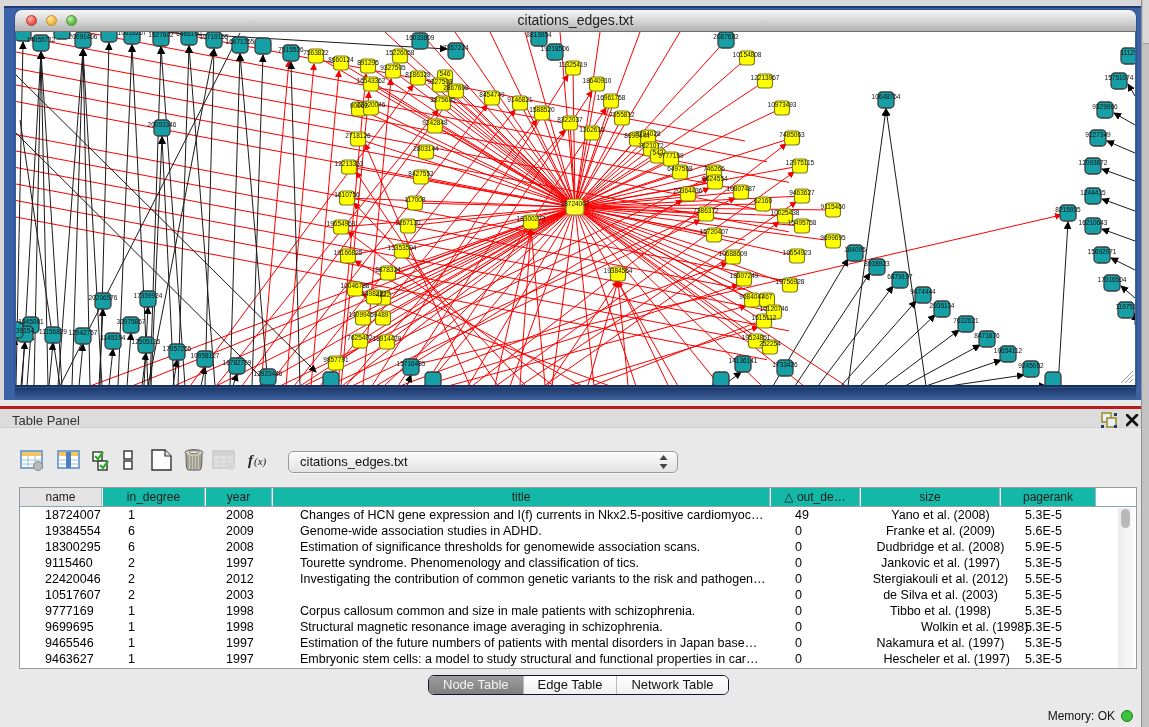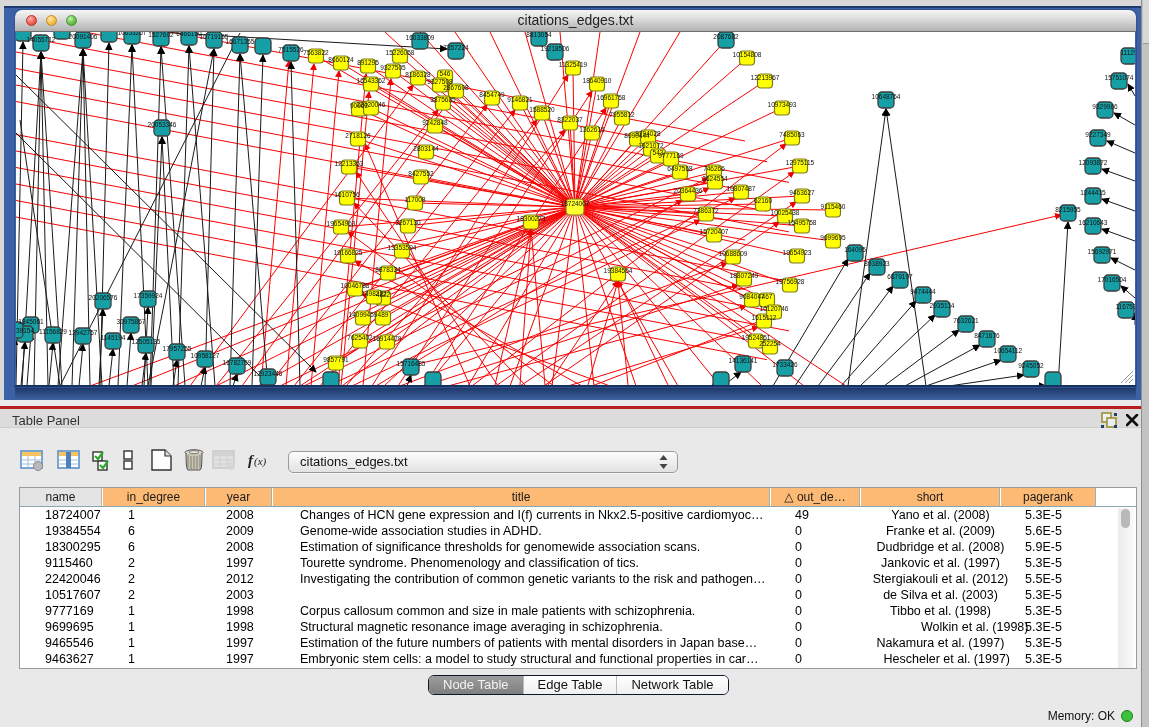--- a/index.html
+++ b/index.html
@@ -18,21 +18,21 @@
 #title{width:100%;text-align:center;font-size:14px;color:#222;line-height:21px}
 .tl{position:absolute;top:5px;width:11px;height:11px;border-radius:50%}
 #canvas{left:1px;top:22px;width:1119px;height:353px;background:#fff;overflow:hidden}
 #tpheader{left:0;top:406px;width:1141px;height:22px;background:#dcdcdc;border-top:3px solid #b91c1c;border-bottom:1px solid #cfcfcf}
 #tpheader span{position:absolute;left:12px;top:4px;font-size:13px;color:#333}
 #panel{left:0;top:428px;width:1141px;height:299px;background:#e9e9e9}
 #combo{left:288px;top:451px;width:390px;height:22px;border:1px solid #9a9a9a;border-radius:5px;
  background:linear-gradient(#fdfdfd,#ececec 60%,#e2e2e2);font-size:13px;color:#111;
  line-height:20px;padding-left:11px;box-shadow:0 1px 1px rgba(255,255,255,.7)}
 #thead{left:19px;top:487px;width:1118px;height:20px;background:#fff;border:1px solid #9a9a9a;border-bottom:1px solid #8aa4b0}
-.hc{position:absolute;top:0;height:18px;background:#fdba74;border-right:1px solid #93b4c4;
+.hc{position:absolute;top:0;height:18px;background:#14b8a6;border-right:1px solid #93b4c4;
  font-size:12px;color:#1c1c1c;text-align:center;line-height:18px}
 .trow{position:absolute;left:20px;width:1098px;height:16px;font-size:12.5px;color:#000}
 .trow span{position:absolute;top:1px;white-space:nowrap}
 #tbodybg{left:19px;top:507px;width:1118px;height:162px;background:#fff;border:1px solid #9a9a9a;border-top:none}
 #vscroll{left:1118px;top:508px;width:16px;height:160px;background:linear-gradient(90deg,#ececec,#fafafa)}
 #vthumb{left:1121px;top:509px;width:9px;height:19px;background:#b9b9b9;border-radius:5px}
 #tabs{left:428px;top:675px;height:20px;display:flex;border:1px solid #0f172a;border-radius:6px;overflow:hidden;background:#fff}
 .tab{font-size:13px;line-height:18px;padding:0 14px;color:#111;background:linear-gradient(#fff,#f0f0f0);border-right:1px solid #bbb}
 .tab.sel{background:linear-gradient(#9d9d9d,#7f7f7f);color:#f3f3f3}
 #mem{right:34px;top:709px;font-size:12px;color:#111}
@@ -634,21 +634,21 @@
    <path d="M4.5,0 L8.5,5 L0.5,5 z" fill="#444"></path>
       <path d="M4.5,14 L8.5,9 L0.5,9 z" fill="#444"></path>
     </svg>
 </div>
 <div class="abs" id="thead">
   <div class="hc" style="left:0;width:82px;background:#e4e4e4;border-right:1px solid #b5b5b5">name</div>
   <div class="hc" style="left:83px;width:102px">in_degree</div>
   <div class="hc" style="left:186px;width:66px">year</div>
   <div class="hc" style="left:253px;width:497px">title</div>
   <div class="hc" style="left:751px;width:89px">△ out_de…</div>
-  <div class="hc" style="left:841px;width:139px">short</div>
+  <div class="hc" style="left:841px;width:139px">size</div>
   <div class="hc" style="left:981px;width:95px">pagerank</div>
 </div>
 <div class="abs" id="tbodybg"></div>
 <div class="abs" id="vscroll"></div>
 <div class="abs" id="vthumb"></div>
 <div class="trow" style="top:507px">
     <span style="left:25px">18724007</span>
     <span style="left:108px">1</span>
     <span style="left:206px">2008</span>
     <span style="left:280px">Changes of HCN gene expression and I(f) currents in Nkx2.5-positive cardiomyoc…</span>

